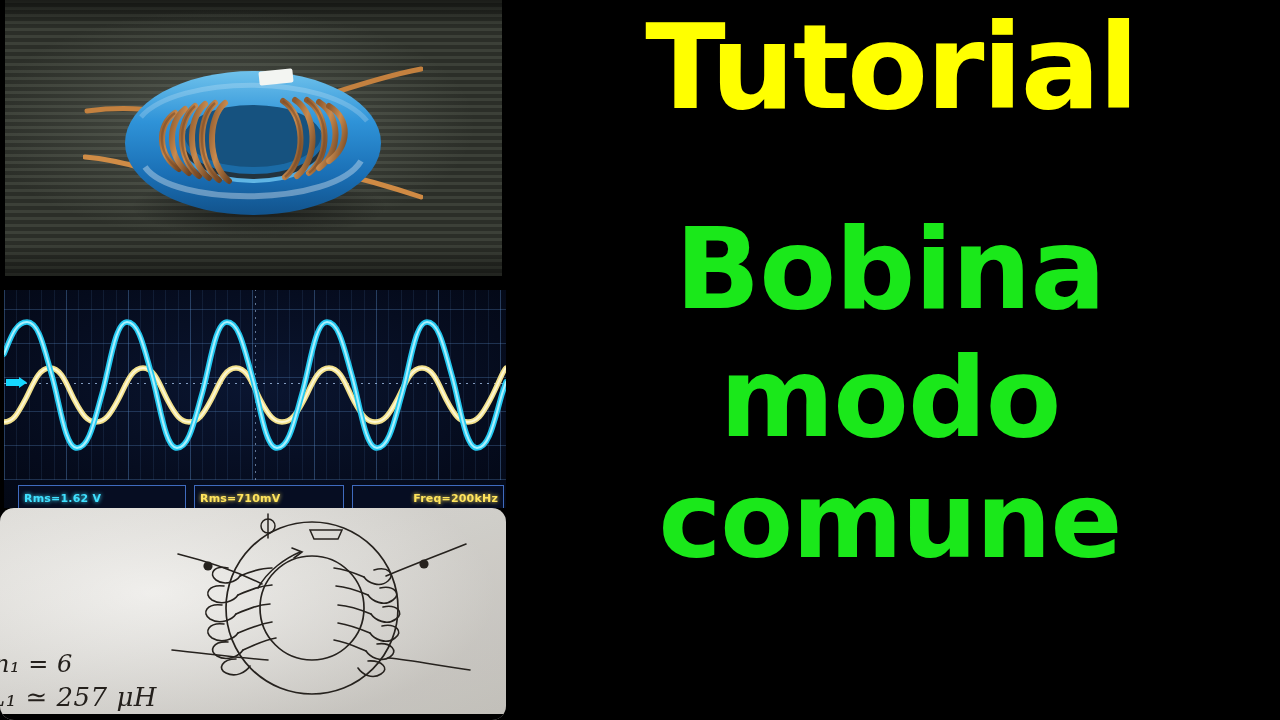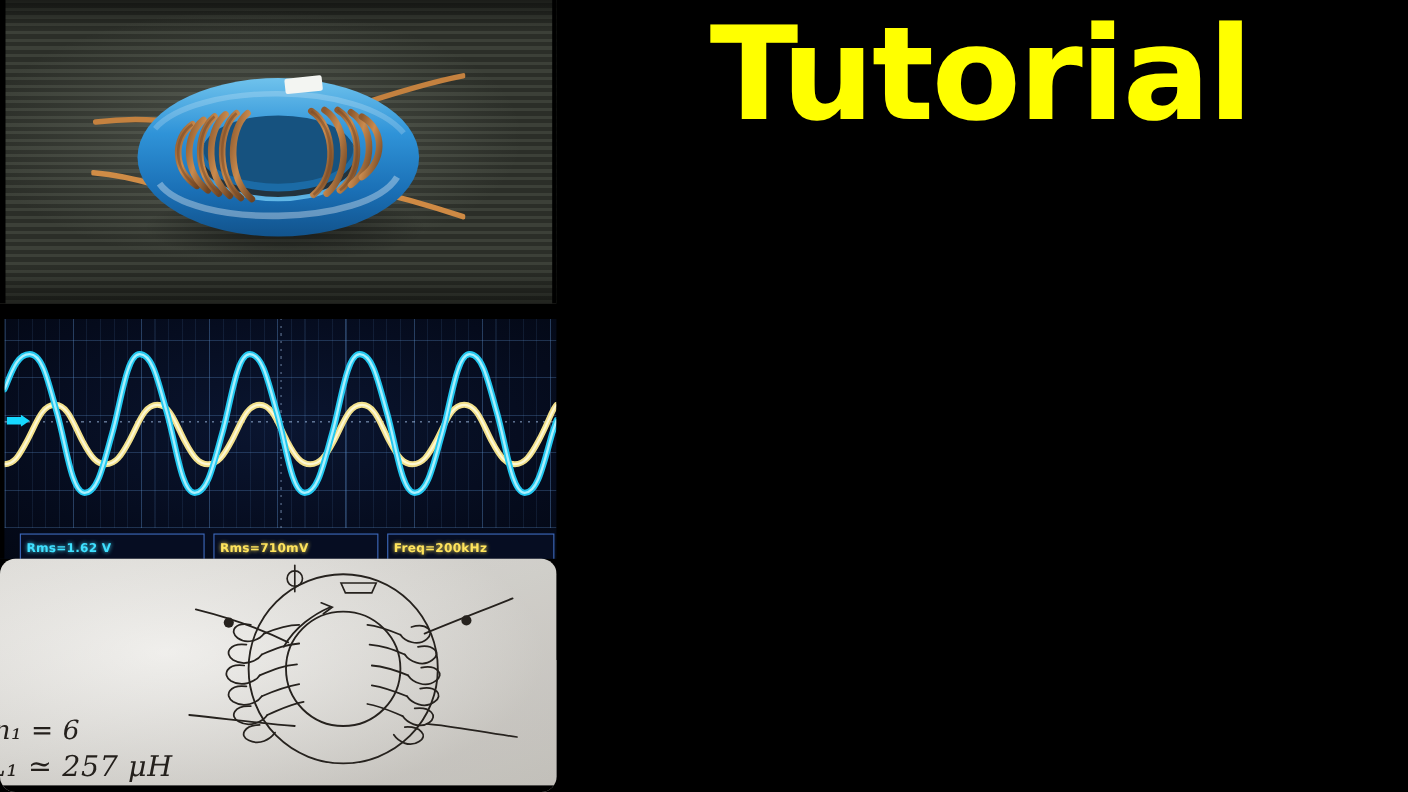--- a/index.html
+++ b/index.html
@@ -42,21 +42,21 @@
     background:repeating-linear-gradient(0deg,rgba(170,200,240,.55) 0px,rgba(170,200,240,.55) 2px,transparent 2px,transparent 7px);}
   .ch1-marker{position:absolute;left:2px;top:87px;width:22px;height:11px;}
   .waves{position:absolute;left:0;top:0;right:0;bottom:28px;width:100%;height:190px;}
   .meas-bar{position:absolute;left:0;right:0;bottom:0;height:26px;}
   .meas{position:absolute;top:3px;height:19px;border:1px solid #3f6bbf;background:#060d22;
         display:flex;align-items:center;padding:12px 5px;box-sizing:border-box;}
   .meas span{font-size:11px;font-weight:bold;letter-spacing:.2px;white-space:nowrap;
              font-family:"DejaVu Sans",sans-serif;text-shadow:0 0 4px currentColor;}
   .m1{left:14px;width:168px;}
   .m2{left:190px;width:150px;}
-  .m3{left:348px;width:152px;}
+  .m3{left:348px;width:152px;justify-content:flex-end;}
   .c-cyan{color:#3fe0ff;}
   .c-yellow{color:#ffe45c;}
   .scope-edge-l{position:absolute;left:0;top:0;width:4px;height:100%;background:#000;}
 
   
   .paper-panel{position:absolute;left:0;top:508px;width:506px;height:212px;overflow:hidden;
      background:linear-gradient(160deg,#e9e7e2 0%,#e2e0db 45%,#d2cfc9 100%);border-radius:14px;}
   .paper-shade{position:absolute;inset:0;background:radial-gradient(ellipse 80% 80% at 30% 40%,rgba(255,255,255,.45),rgba(0,0,0,.08) 85%);}
   .sketch{position:absolute;left:0;top:0;width:506px;height:212px;}
   .hand{position:absolute;color:#24201c;font-family:"DejaVu Serif",serif;
@@ -280,15 +280,20 @@
 
       <div class="hand hand-n">n₁ = 6</div>
       <div class="hand hand-l">L₁ ≃ 257 μH</div>
 
       <div class="paper-bottom"></div>
     </div>
   </div>
 
   <div class="right-col">
     <div class="title-yellow">Tutorial</div>
+    <div class="green-block">
+      <div class="g-line g1">Bobina</div>
+      <div class="g-line g2">modo</div>
+      <div class="g-line g3">comune</div>
+    </div>
   </div>
 
 </div>
 
 </body></html>

